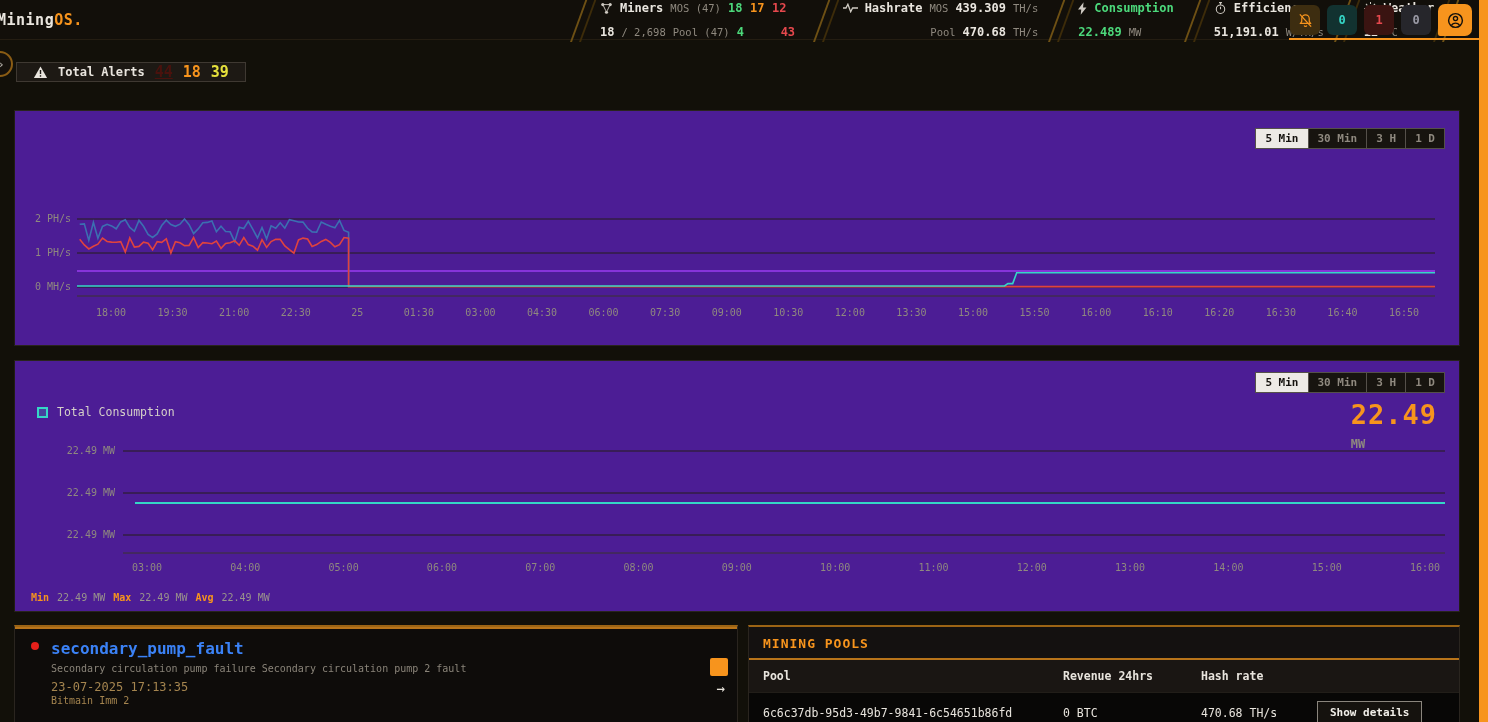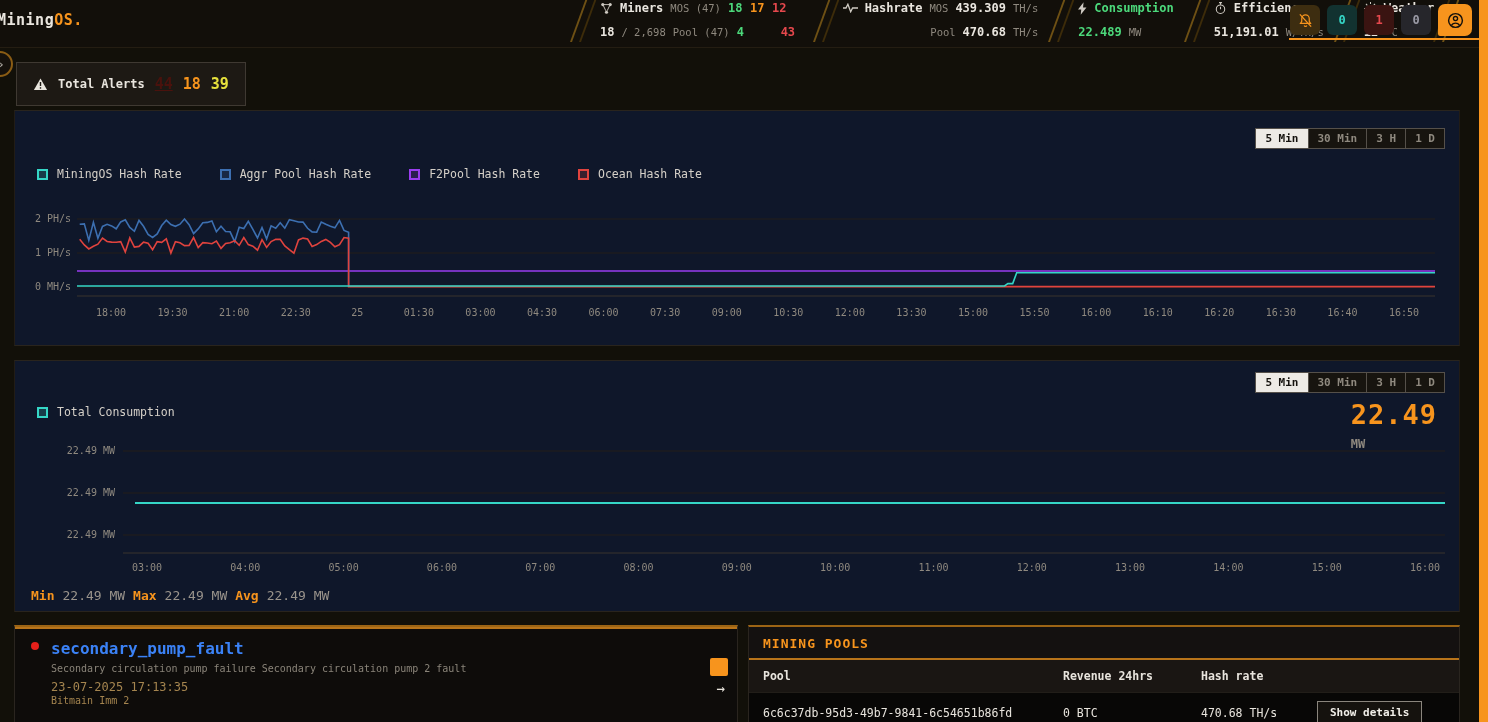--- a/index.html
+++ b/index.html
@@ -4,21 +4,21 @@
 <style>
   * { margin:0; padding:0; box-sizing:border-box; }
   html,body { width:1488px; height:722px; overflow:hidden; }
   body {
     background:#121009;
     font-family:"DejaVu Sans Mono", monospace;
     color:#e9e5de;
     position:relative;
   }
   
-  .header { position:absolute; left:0; top:0; width:1488px; height:48px; background:#120f0a; border-bottom:1px solid #241d12; }
+  .header { position:absolute; left:0; top:0; width:1488px; height:40px; background:#120f0a; border-bottom:1px solid #241d12; }
   .logo { position:absolute; left:-3px; top:0; height:40px; line-height:40px; font-size:15px; font-weight:bold; letter-spacing:0.5px; }
   .logo .accent { color:#f7941d; }
   .hstats { position:absolute; left:578px; top:0; height:40px; display:flex; }
   .hstat { position:relative; padding:4px 18px 4px 22px; display:flex; flex-direction:column; justify-content:center; gap:10px; font-size:11px; }
   .hstat::before { content:""; position:absolute; left:0; top:-2px; bottom:-2px; width:7px; border-left:2px solid #6e5014; border-right:2px solid #3d2c0a; transform:skewX(-20deg); }
   .hstat:last-child::after { content:""; position:absolute; right:0; top:-2px; bottom:-2px; width:7px; border-left:2px solid #3d2c0a; border-right:2px solid #6e5014; transform:skewX(-20deg); }
   .hrow { display:flex; align-items:center; gap:7px; white-space:nowrap; }
   .hlabel { font-weight:bold; font-size:12px; }
   .hdim { color:#8f897f; font-size:10.5px; }
   .hval { font-weight:bold; font-size:12px; }
@@ -30,47 +30,47 @@
   .ibtn.bell   { background:#3d2d10; color:#f7941d; }
   .ibtn.teal   { background:#123230; color:#35d6c6; }
   .ibtn.redbtn { background:#3a1411; color:#e5484d; }
   .ibtn.gray   { background:#26262b; color:#9a9aa5; }
   .ibtn.avatar { width:34px; height:32px; background:#f7941d; color:#15110c; border-radius:7px 7px 7px 2px; }
   .icons-underline { position:absolute; right:9px; top:38px; width:190px; height:2px; background:#f7941d; }
   .right-stripe { position:absolute; right:0; top:0; width:9px; height:722px; background:#f7941d; }
   
   .side-toggle { position:absolute; left:-13px; top:51px; width:26px; height:26px; border-radius:50%; border:2px solid #8a5c14; background:#15110c; color:#cfcac2; display:flex; align-items:center; justify-content:center; font-size:11px; z-index:5; cursor:pointer; }
   
-  .total-alerts { position:absolute; left:16px; top:62px; height:44px; border:1px solid #3f3932; background:#1d1914; display:flex; align-items:center; gap:10px; padding:0 16px; }
+  .total-alerts { position:absolute; left:16px; top:62px; height:20px; border:1px solid #3f3932; background:#1d1914; display:flex; align-items:center; gap:10px; padding:0 16px; }
   .total-alerts .ta-label { font-size:12px; font-weight:bold; }
   .ta-num { font-size:15px; font-weight:bold; }
   .dimred { color:#4a120d;text-decoration:underline; }
   
-  .panel { position:absolute; background:#0f172a; border-top:1px solid #29241d; border-bottom:1px solid #29241d; border-left:1px solid #211c16; border-right:1px solid #211c16; }
+  .panel { position:absolute; background:#4c1d95; border-top:1px solid #29241d; border-bottom:1px solid #29241d; border-left:1px solid #211c16; border-right:1px solid #211c16; }
   #hash-panel { left:14px; top:110px; width:1446px; height:236px; }
   #cons-panel { left:14px; top:360px; width:1446px; height:252px; }
   .range-group { position:absolute; display:flex; border:1px solid #55504a; background:#17140f; }
   .range-btn { font-family:inherit; font-size:11px; font-weight:bold; color:#8f897f; background:transparent; border:none; border-left:1px solid #55504a; padding:3px 9px; cursor:pointer; white-space:nowrap; }
   .range-btn:first-child { border-left:none; }
   .range-btn.active { background:#edeae5; color:#15120e; }
   #hash-ranges { top:17px; right:14px; }
   #cons-ranges { top:11px; right:14px; }
   .legend { position:absolute; display:flex; gap:38px; align-items:center; }
   #hash-legend { top:56px; left:22px; }
   #cons-legend { top:44px; left:22px;text-align:center; }
   .legend-item { display:flex; align-items:center; gap:9px; cursor:pointer; }
   .legend-item .swatch { width:11px; height:11px; border:2px solid; display:inline-block; }
   .legend-item span.lg-label { font-size:11.5px; color:#d5d0c8; }
   .big-val { position:absolute; top:38px; right:22px; display:flex; align-items:baseline; gap:7px;flex-direction:column; }
   .big-val .v { color:#f7941d; font-size:27px; font-weight:bold; letter-spacing:1px; }
   .big-val .u { color:#8f897f; font-size:12px; font-weight:bold; }
   svg text { font-family:"DejaVu Sans Mono", monospace; }
   #hash-chart { position:absolute; left:12px; top:88px; }
   #cons-chart { position:absolute; left:12px; top:76px; }
-  .minmax { position:absolute; left:16px; bottom:8px; font-size:13px; display:flex; gap:8px; }
+  .minmax { position:absolute; left:16px; bottom:8px; font-size:10px; display:flex; gap:8px; }
   .minmax .lbl { color:#f7941d; font-weight:bold; }
   .minmax .val { color:#9a948c; }
   
   .bottom-panel { position:absolute; top:625px; height:200px; background:#141110; border:1px solid #2a251f; border-top:2px solid #9c6414; overflow:hidden; }
   #alerts-panel { left:14px; width:724px; }
   #pools-panel { left:748px; width:712px; }
   .bp-title { padding:9px 14px 7px; color:#f7941d; font-size:13px; font-weight:bold; letter-spacing:1px; }
   .bp-underline { height:2px; background:#b8741a; }
   .alert-list { background:#0e0c0a; height:100%; }
   .alert-item { padding:10px 40px 8px 16px; display:flex; gap:12px; }
@@ -231,38 +231,20 @@
   <span class="ta-num orange">18</span>
   <span class="ta-num yellow">39</span>
 </div>
 
 <div class="panel" id="hash-panel">
   <div class="range-group" id="hash-ranges">
       <button class="range-btn active">5 Min</button>
       <button class="range-btn">30 Min</button>
       <button class="range-btn">3 H</button>
       <button class="range-btn">1 D</button>
-    </div>
-  <div class="legend" id="hash-legend">
-      <div class="legend-item">
-        <span class="swatch" style="border-color: rgb(53, 214, 198); background: rgba(53, 214, 198, 0.2);"></span>
-        <span class="lg-label">MiningOS Hash Rate</span>
-      </div>
-      <div class="legend-item">
-        <span class="swatch" style="border-color: rgb(60, 111, 177); background: rgba(60, 111, 177, 0.2);"></span>
-        <span class="lg-label">Aggr Pool Hash Rate</span>
-      </div>
-      <div class="legend-item">
-        <span class="swatch" style="border-color: rgb(154, 61, 240); background: rgba(154, 61, 240, 0.2);"></span>
-        <span class="lg-label">F2Pool Hash Rate</span>
-      </div>
-      <div class="legend-item">
-        <span class="swatch" style="border-color: rgb(224, 67, 62); background: rgba(224, 67, 62, 0.2);"></span>
-        <span class="lg-label">Ocean Hash Rate</span>
-      </div>
     </div>
   <svg id="hash-chart" width="1422" height="134" viewBox="0 0 1422 134">
       <line x1="50" y1="20" x2="1408" y2="20" stroke="#241f18" stroke-width="1"></line>
       <line x1="50" y1="54" x2="1408" y2="54" stroke="#241f18" stroke-width="1"></line>
       <line x1="50" y1="88" x2="1408" y2="88" stroke="#241f18" stroke-width="1"></line>
       <line x1="50" y1="97" x2="1408" y2="97" stroke="#3a342c" stroke-width="1"></line>
       <text x="44" y="23" text-anchor="end" font-size="10" fill="#8f897f">2 PH/s</text>
       <text x="44" y="57" text-anchor="end" font-size="10" fill="#8f897f">1 PH/s</text>
       <text x="44" y="91" text-anchor="end" font-size="10" fill="#8f897f">0 MH/s</text>
       <text x="84" y="117" text-anchor="middle" font-size="10" fill="#8f897f">18:00</text>

